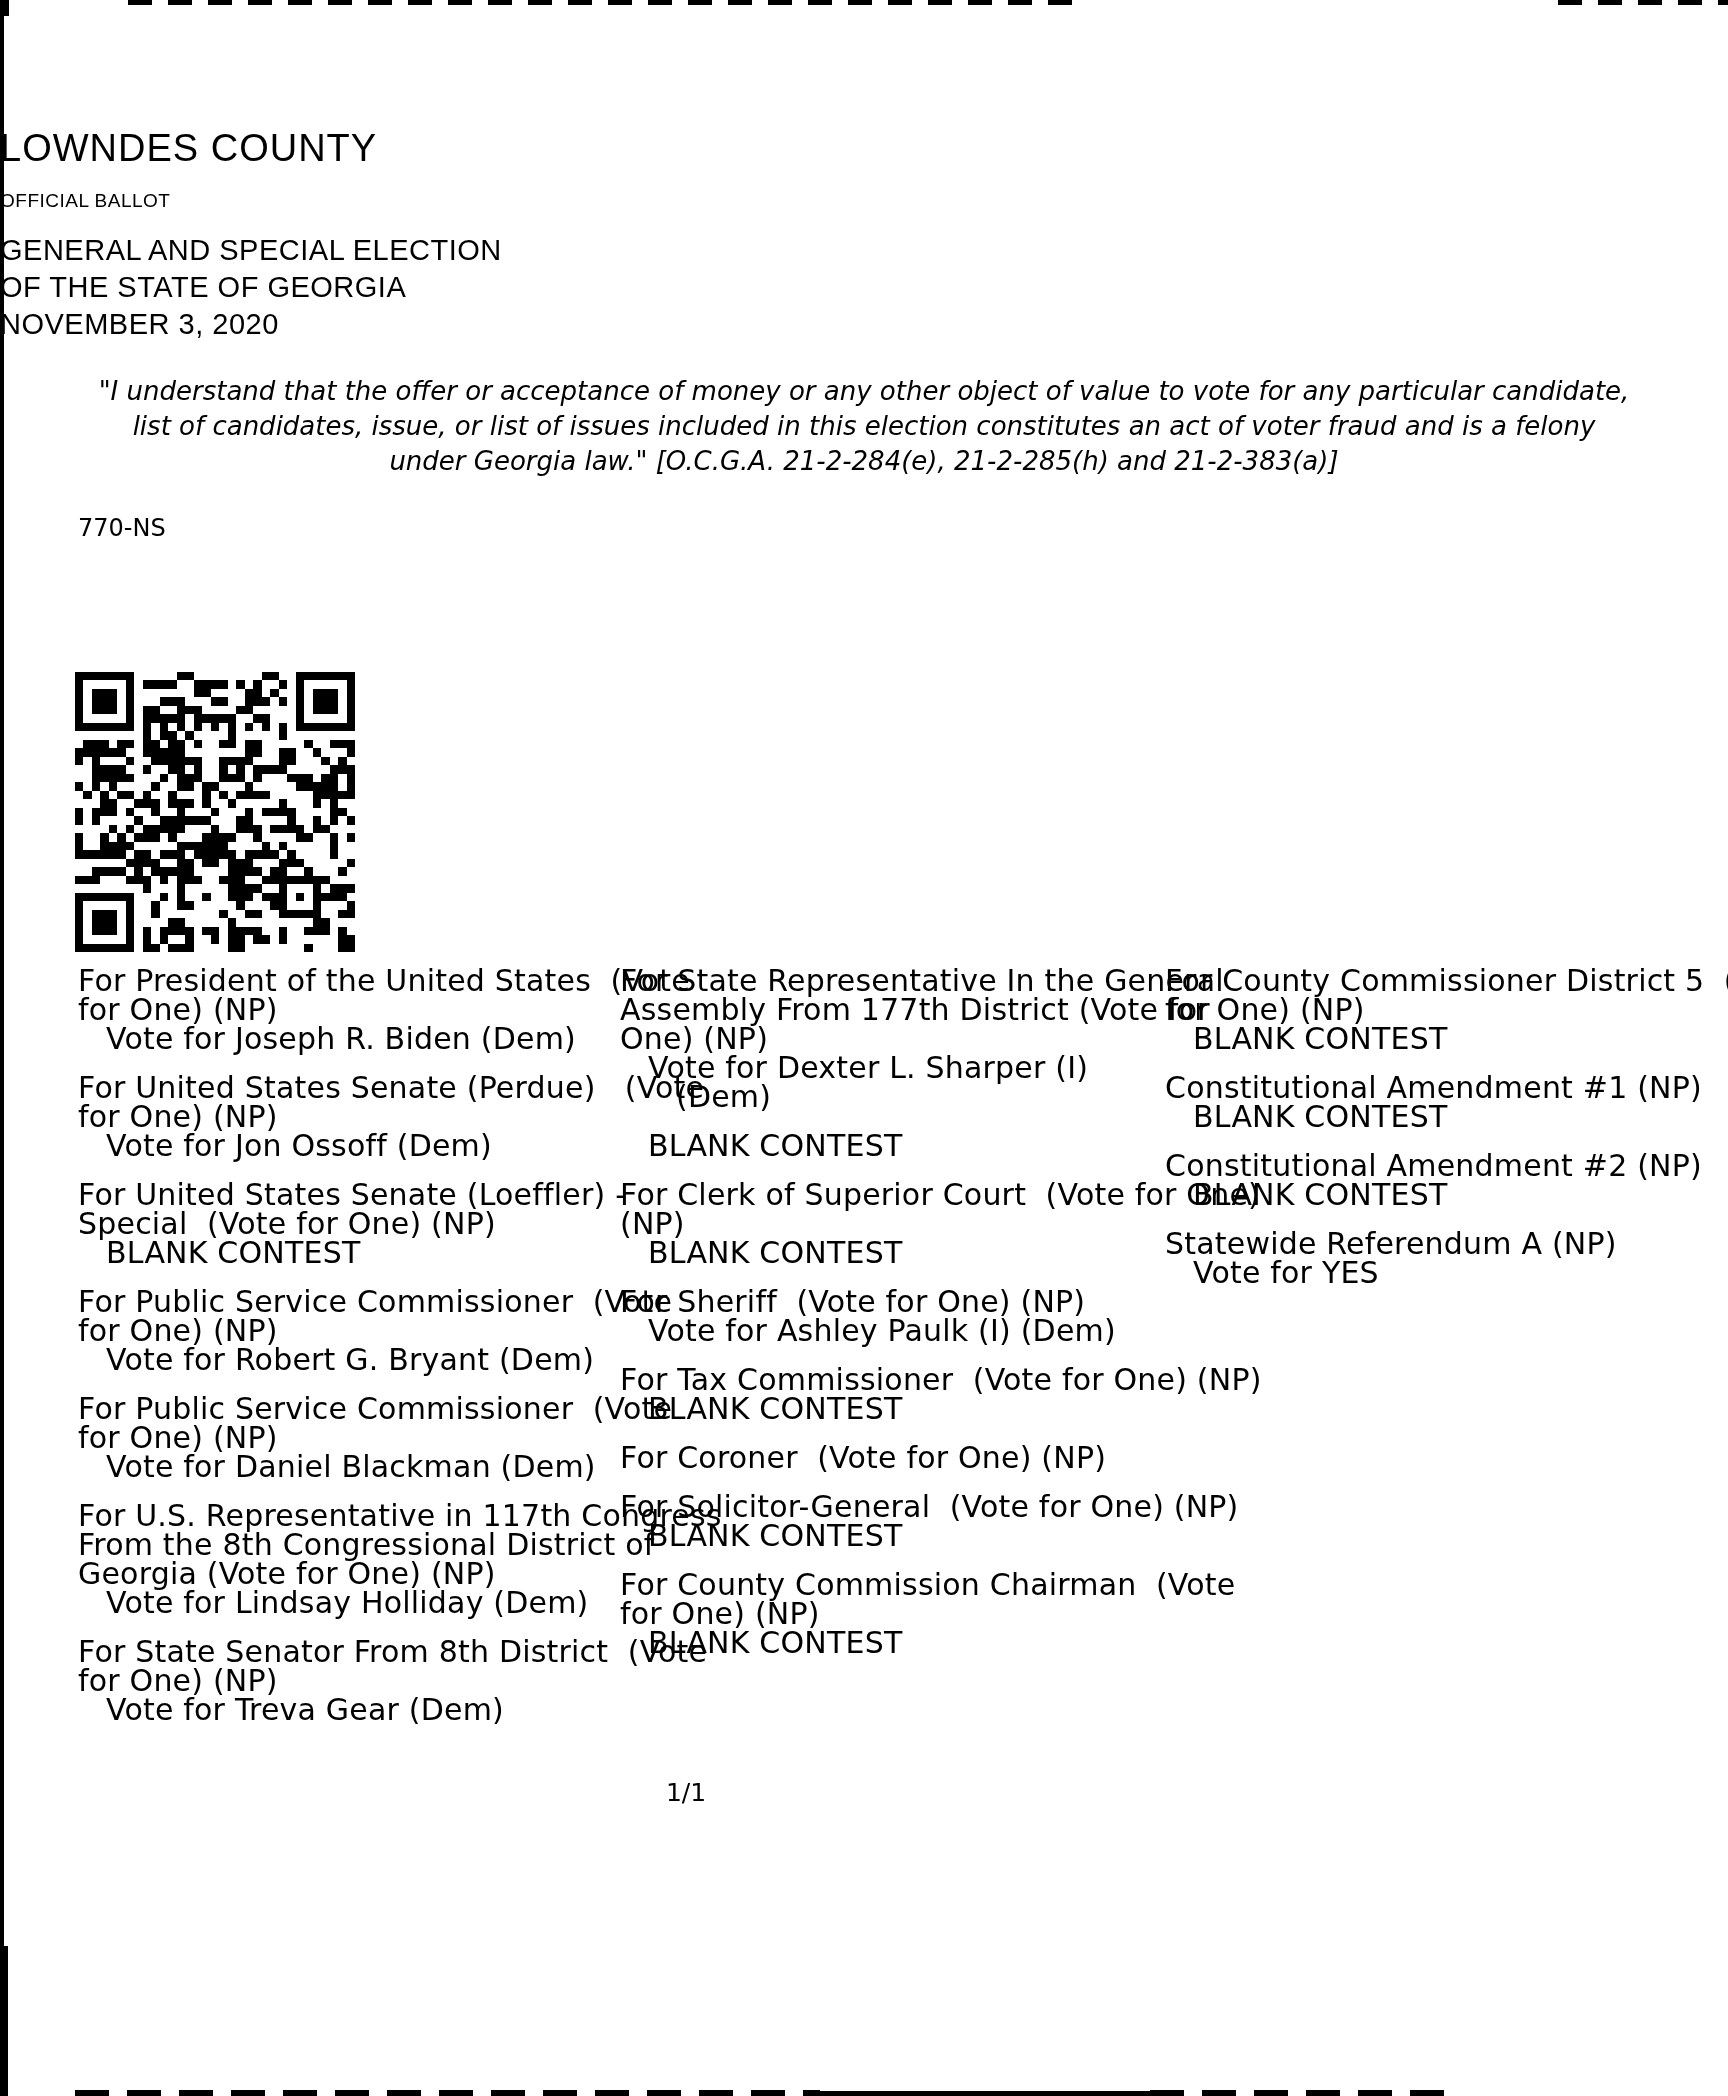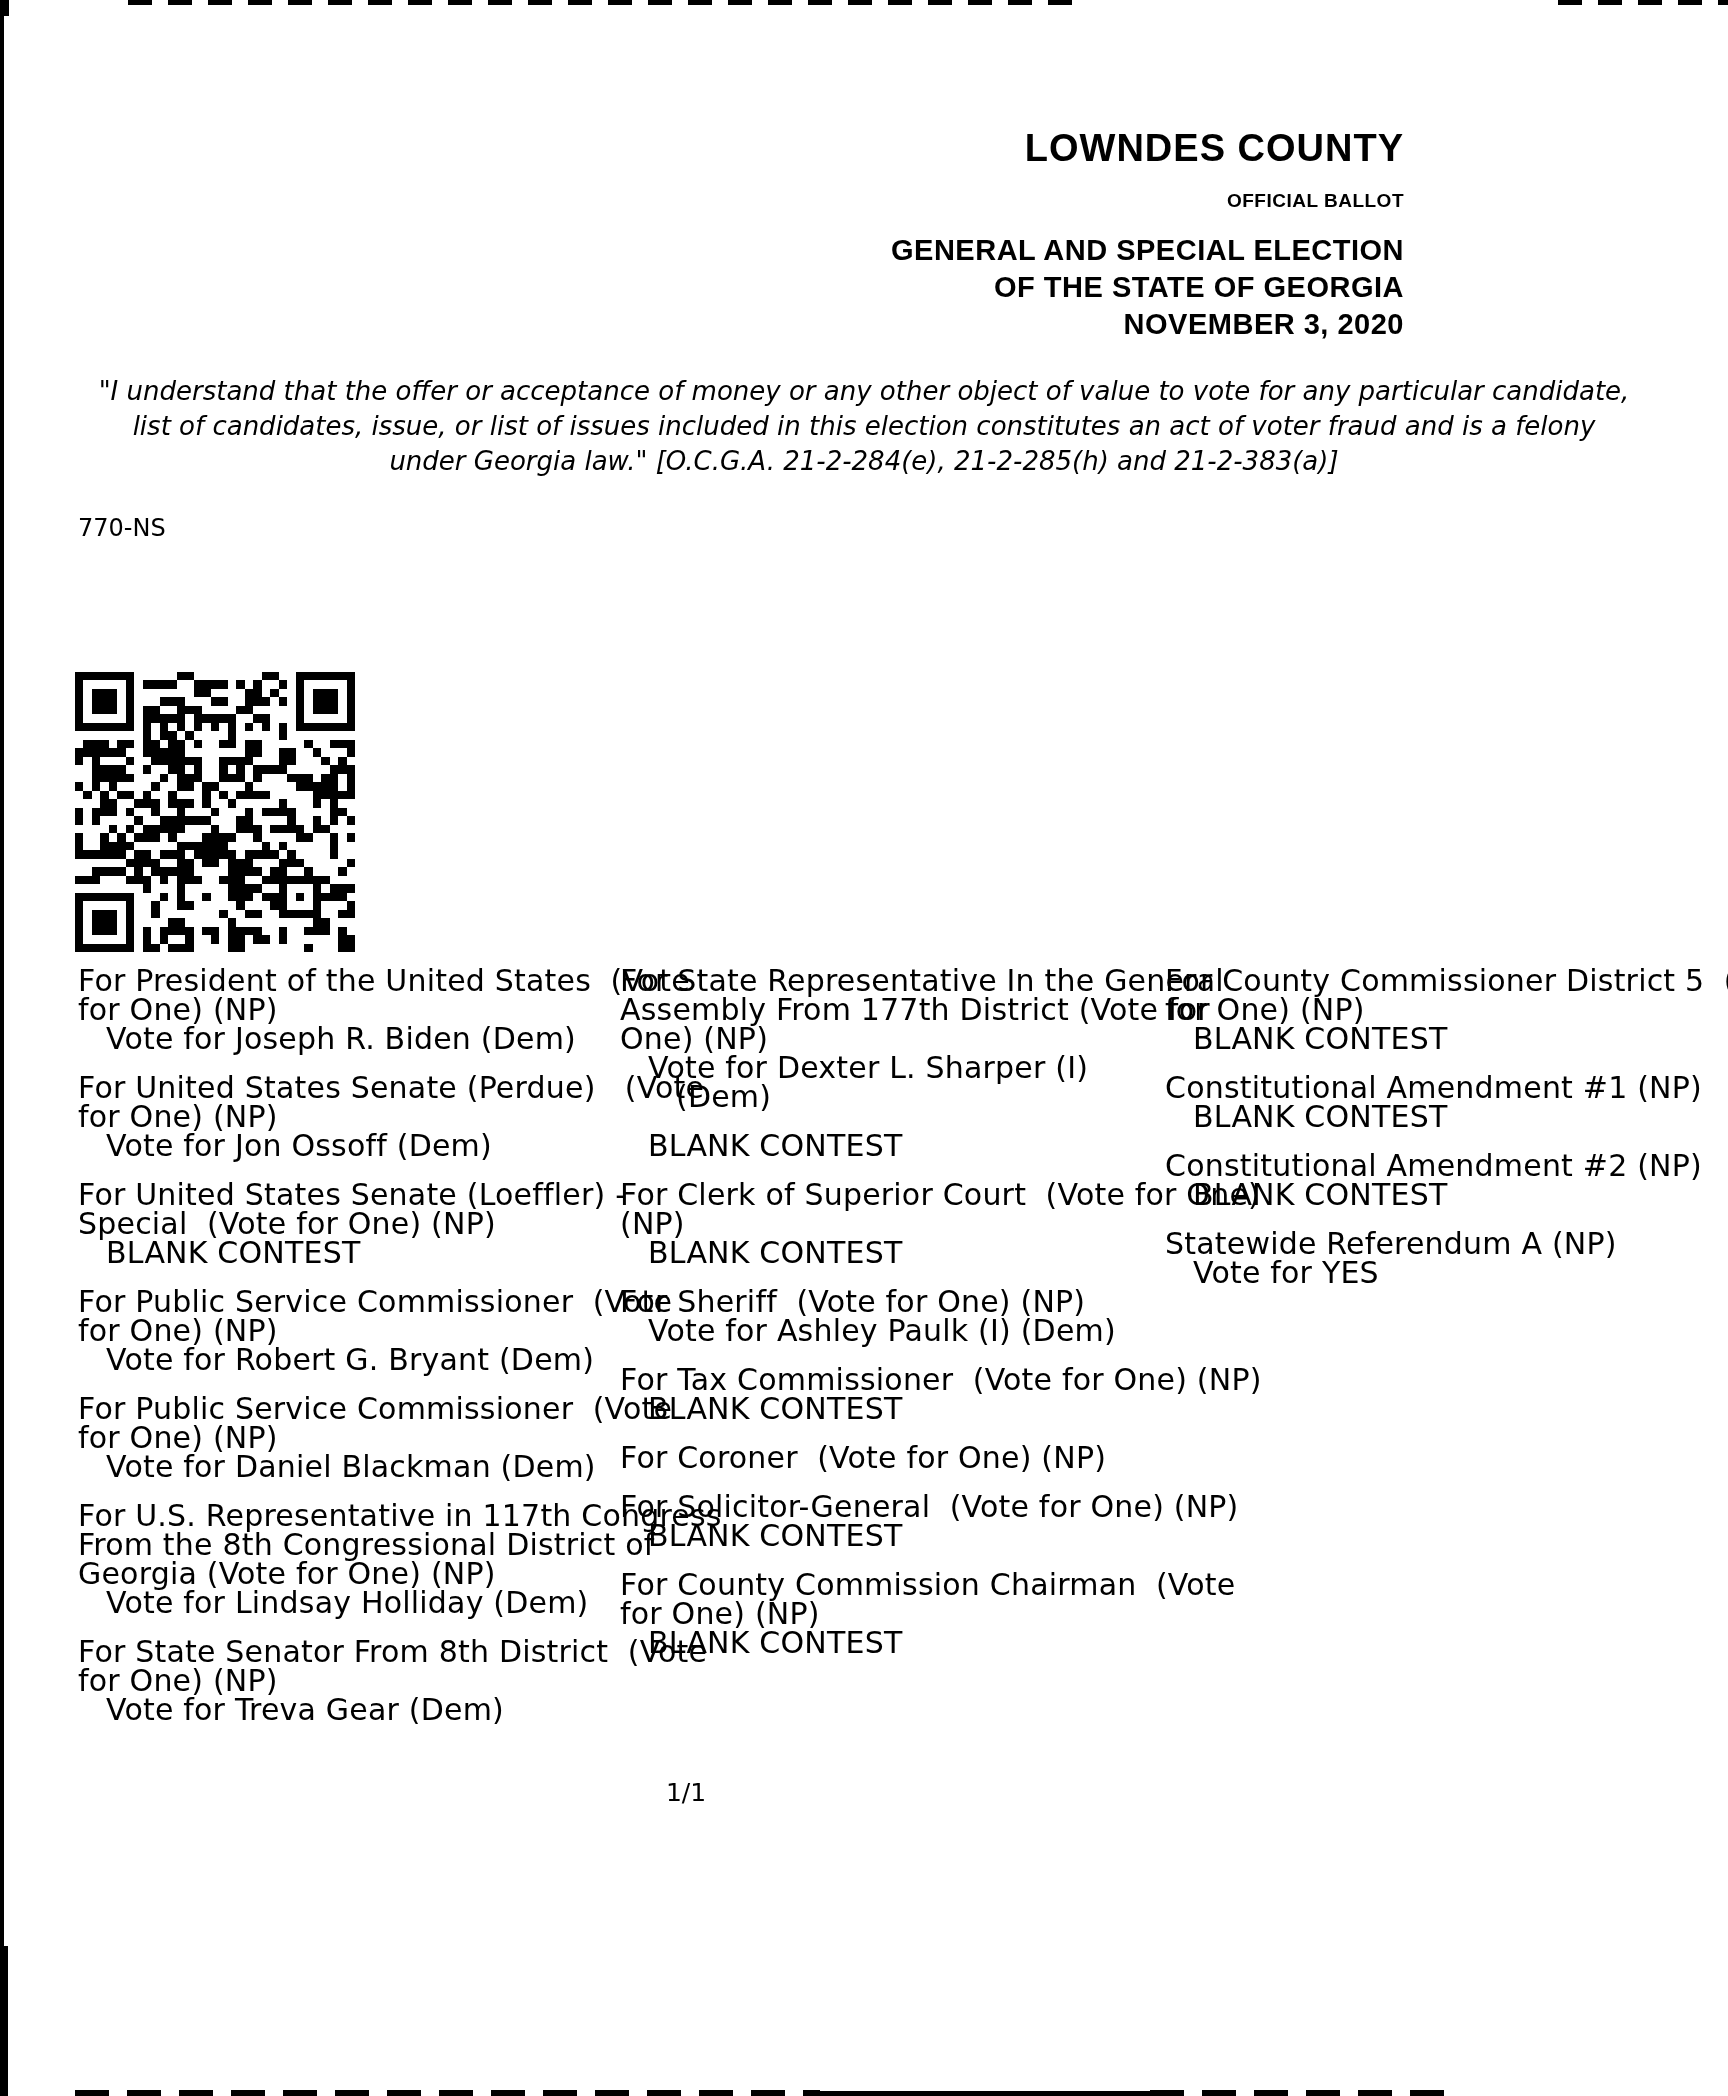--- a/index.html
+++ b/index.html
@@ -11,23 +11,23 @@
     font-family:"DejaVu Sans",sans-serif;
     color:#000;
   }
   
   .edge-dash{position:absolute;height:5px;background:repeating-linear-gradient(90deg,#000 0 24px,transparent 24px 40px);}
   .edge-dash.b{height:6px;background:repeating-linear-gradient(90deg,#000 0 34px,transparent 34px 52px);}
   .edge-solid{position:absolute;background:#000;}
   
   .header{
     position:absolute;top:128px;left:0;width:1404px;
-    text-align:right;
+    text-align:left;
     font-family:"Liberation Sans",sans-serif;
-    font-weight:bold;
+    font-weight:normal;
   }
   .h1{font-size:38px;line-height:40px;letter-spacing:1px;}
   .h2a{font-size:19px;line-height:30px;margin-top:18px;letter-spacing:0.5px;}
   .h2block{font-size:29px;line-height:37px;margin-top:16px;letter-spacing:0.5px;white-space:pre;}
   
   .disclaimer{
     position:absolute;top:374px;left:0;width:1728px;
     text-align:center;
     font-style:italic;
     font-size:26px;line-height:35px;

